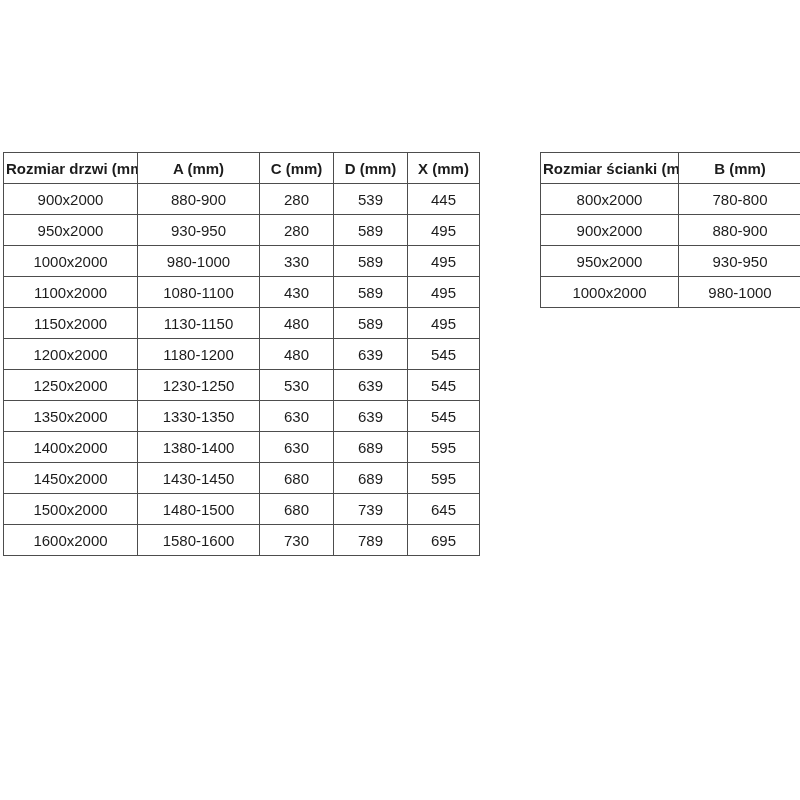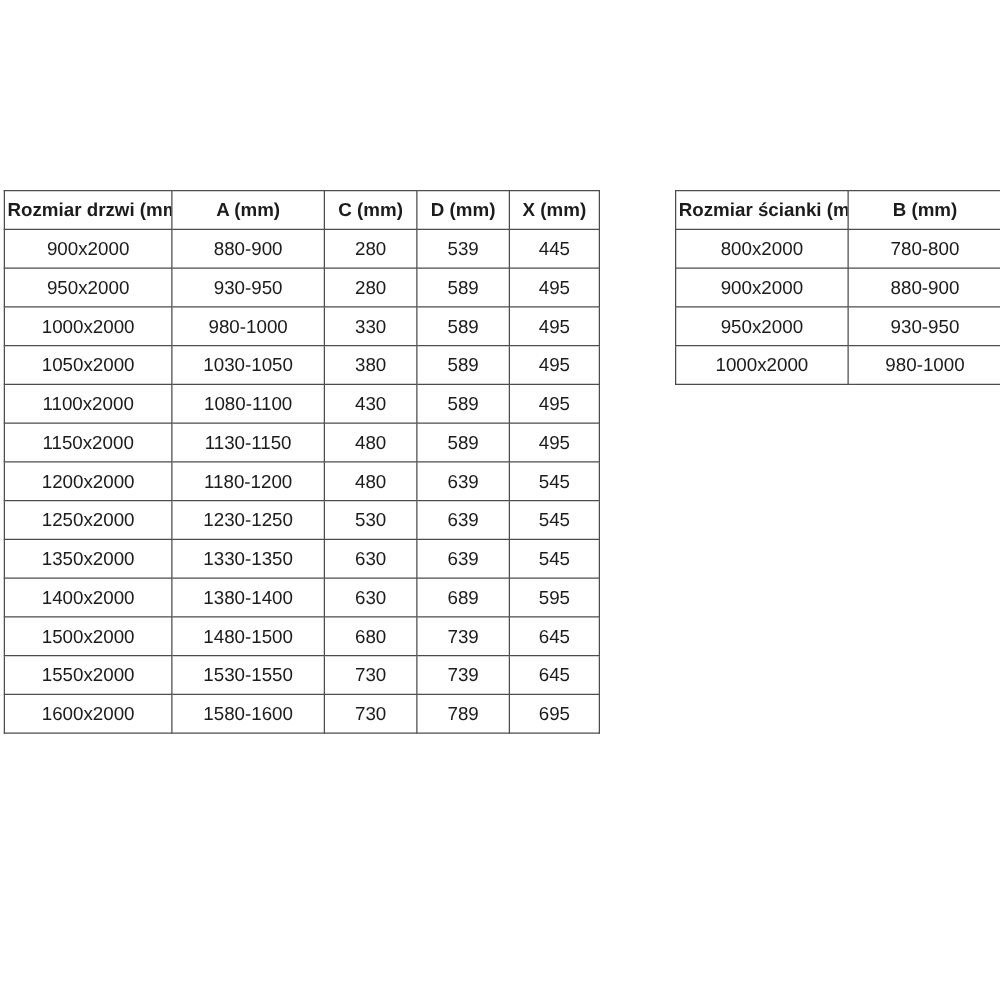--- a/index.html
+++ b/index.html
@@ -87,27 +87,20 @@
           <td>495</td>
         </tr>
         <tr>
           <td>1000x2000</td>
           <td>980-1000</td>
           <td>330</td>
           <td>589</td>
           <td>495</td>
         </tr>
         <tr>
-          <td>1050x2000</td>
-          <td>1030-1050</td>
-          <td>380</td>
-          <td>589</td>
-          <td>495</td>
-        </tr>
-        <tr>
           <td>1100x2000</td>
           <td>1080-1100</td>
           <td>430</td>
           <td>589</td>
           <td>495</td>
         </tr>
         <tr>
           <td>1150x2000</td>
           <td>1130-1150</td>
           <td>480</td>
@@ -136,30 +129,30 @@
           <td>545</td>
         </tr>
         <tr>
           <td>1400x2000</td>
           <td>1380-1400</td>
           <td>630</td>
           <td>689</td>
           <td>595</td>
         </tr>
         <tr>
+          <td>1450x2000</td>
+          <td>1430-1450</td>
+          <td>680</td>
+          <td>689</td>
+          <td>595</td>
+        </tr>
+        <tr>
           <td>1500x2000</td>
           <td>1480-1500</td>
           <td>680</td>
-          <td>739</td>
-          <td>645</td>
-        </tr>
-        <tr>
-          <td>1550x2000</td>
-          <td>1530-1550</td>
-          <td>730</td>
           <td>739</td>
           <td>645</td>
         </tr>
         <tr>
           <td>1600x2000</td>
           <td>1580-1600</td>
           <td>730</td>
           <td>789</td>
           <td>695</td>
         </tr>

